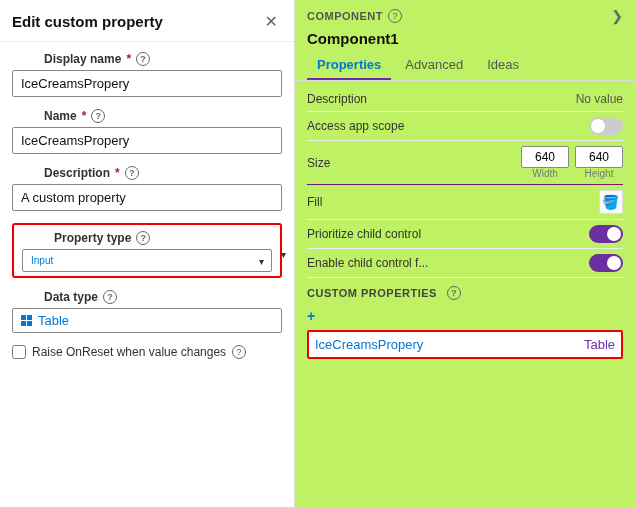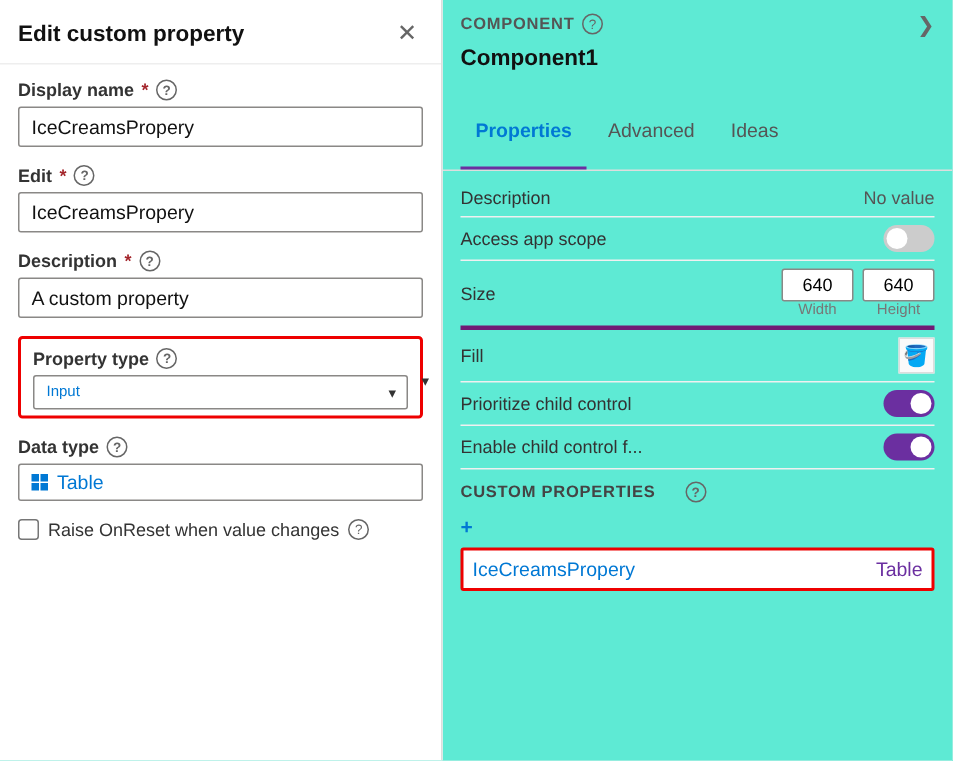--- a/index.html
+++ b/index.html
@@ -51,20 +51,21 @@
     .field-group {
       margin-bottom: 12px;
     }
     .field-label {
       display: flex;
       gap: 5px;
       font-size: 12px;
       font-weight: 600;
       color: #333;
       margin-bottom: 4px;
+      margin-left: 32px;
     }
     .required-star {
       color: #a4262c;
     }
     .info-icon {
       display: inline-flex;
       align-items: center;
       justify-content: center;
       width: 14px;
       height: 14px;
@@ -165,21 +166,21 @@
       cursor: pointer;
     }
     .checkbox-label {
       font-size: 12px;
       color: #333;
     }
 
     
     .right-panel {
       flex: 1;
-      background: #5eead4;
+      background: #bef264;
       display: flex;
       flex-direction: column;
     }
     .right-header {
       padding: 8px 12px 4px 12px;
       display: flex;
       align-items: center;
       justify-content: space-between;
     }
     .right-header-left {
@@ -216,27 +217,26 @@
       font-weight: 600;
       color: #111;
     }
 
     .tabs-row {
       display: flex;
       border-bottom: 1px solid #ddd;
       padding: 0 12px;
     }
     .tab {
-      padding: 6px 10px 17px 10px;
+      padding: 6px 10px 6px 10px;
       font-size: 13px;
       color: #555;
       cursor: pointer;
       border-bottom: 2px solid transparent;
       margin-right: 4px;
-      margin-top: 22px;
     }
     .tab.active {
       color: #0078d4;
       border-bottom: 2px solid #6b2fa0;
       font-weight: 600;
     }
 
     .right-body {
       padding: 6px 12px;
       flex: 1;
@@ -256,21 +256,21 @@
     }
     .prop-value {
       font-size: 12px;
       color: #555;
     }
     .size-row {
       display: flex;
       align-items: center;
       justify-content: space-between;
       padding: 5px 0;
-      border-bottom: 3px solid #701a75;
+      border-bottom: 1px solid #701a75;
     }
     .size-inputs {
       display: flex;
       gap: 6px;
     }
     .size-field {
       display: flex;
       flex-direction: column;
       align-items: center;
     }
@@ -332,21 +332,21 @@
 
     .section-header {
       font-size: 11px;
       font-weight: 700;
       color: #444;
       letter-spacing: 0.5px;
       text-transform: uppercase;
       padding: 8px 0 4px 0;
       display: flex;
       align-items: center;
-      gap: 20px;
+      gap: 10px;
     }
     .new-prop-row {
       display: flex;
       align-items: center;
       gap: 6px;
       padding: 4px 0 6px 0;
       color: #0078d4;
       cursor: pointer;
       font-size: 12px;
     }
@@ -388,21 +388,21 @@
       <div class="field-label">
         <span>Display name</span>
         <span class="required-star">*</span>
         <span class="info-icon">?</span>
       </div>
       <input class="text-input" type="text" value="IceCreamsPropery" style="">
     </div>
 
     <div class="field-group">
       <div class="field-label">
-        <span>Edit</span>
+        <span>Name</span>
         <span class="required-star">*</span>
         <span class="info-icon">?</span>
       </div>
       <input class="text-input" type="text" value="IceCreamsPropery" style="">
     </div>
 
     <div class="field-group">
       <div class="field-label">
         <span>Description</span>
         <span class="required-star">*</span>

